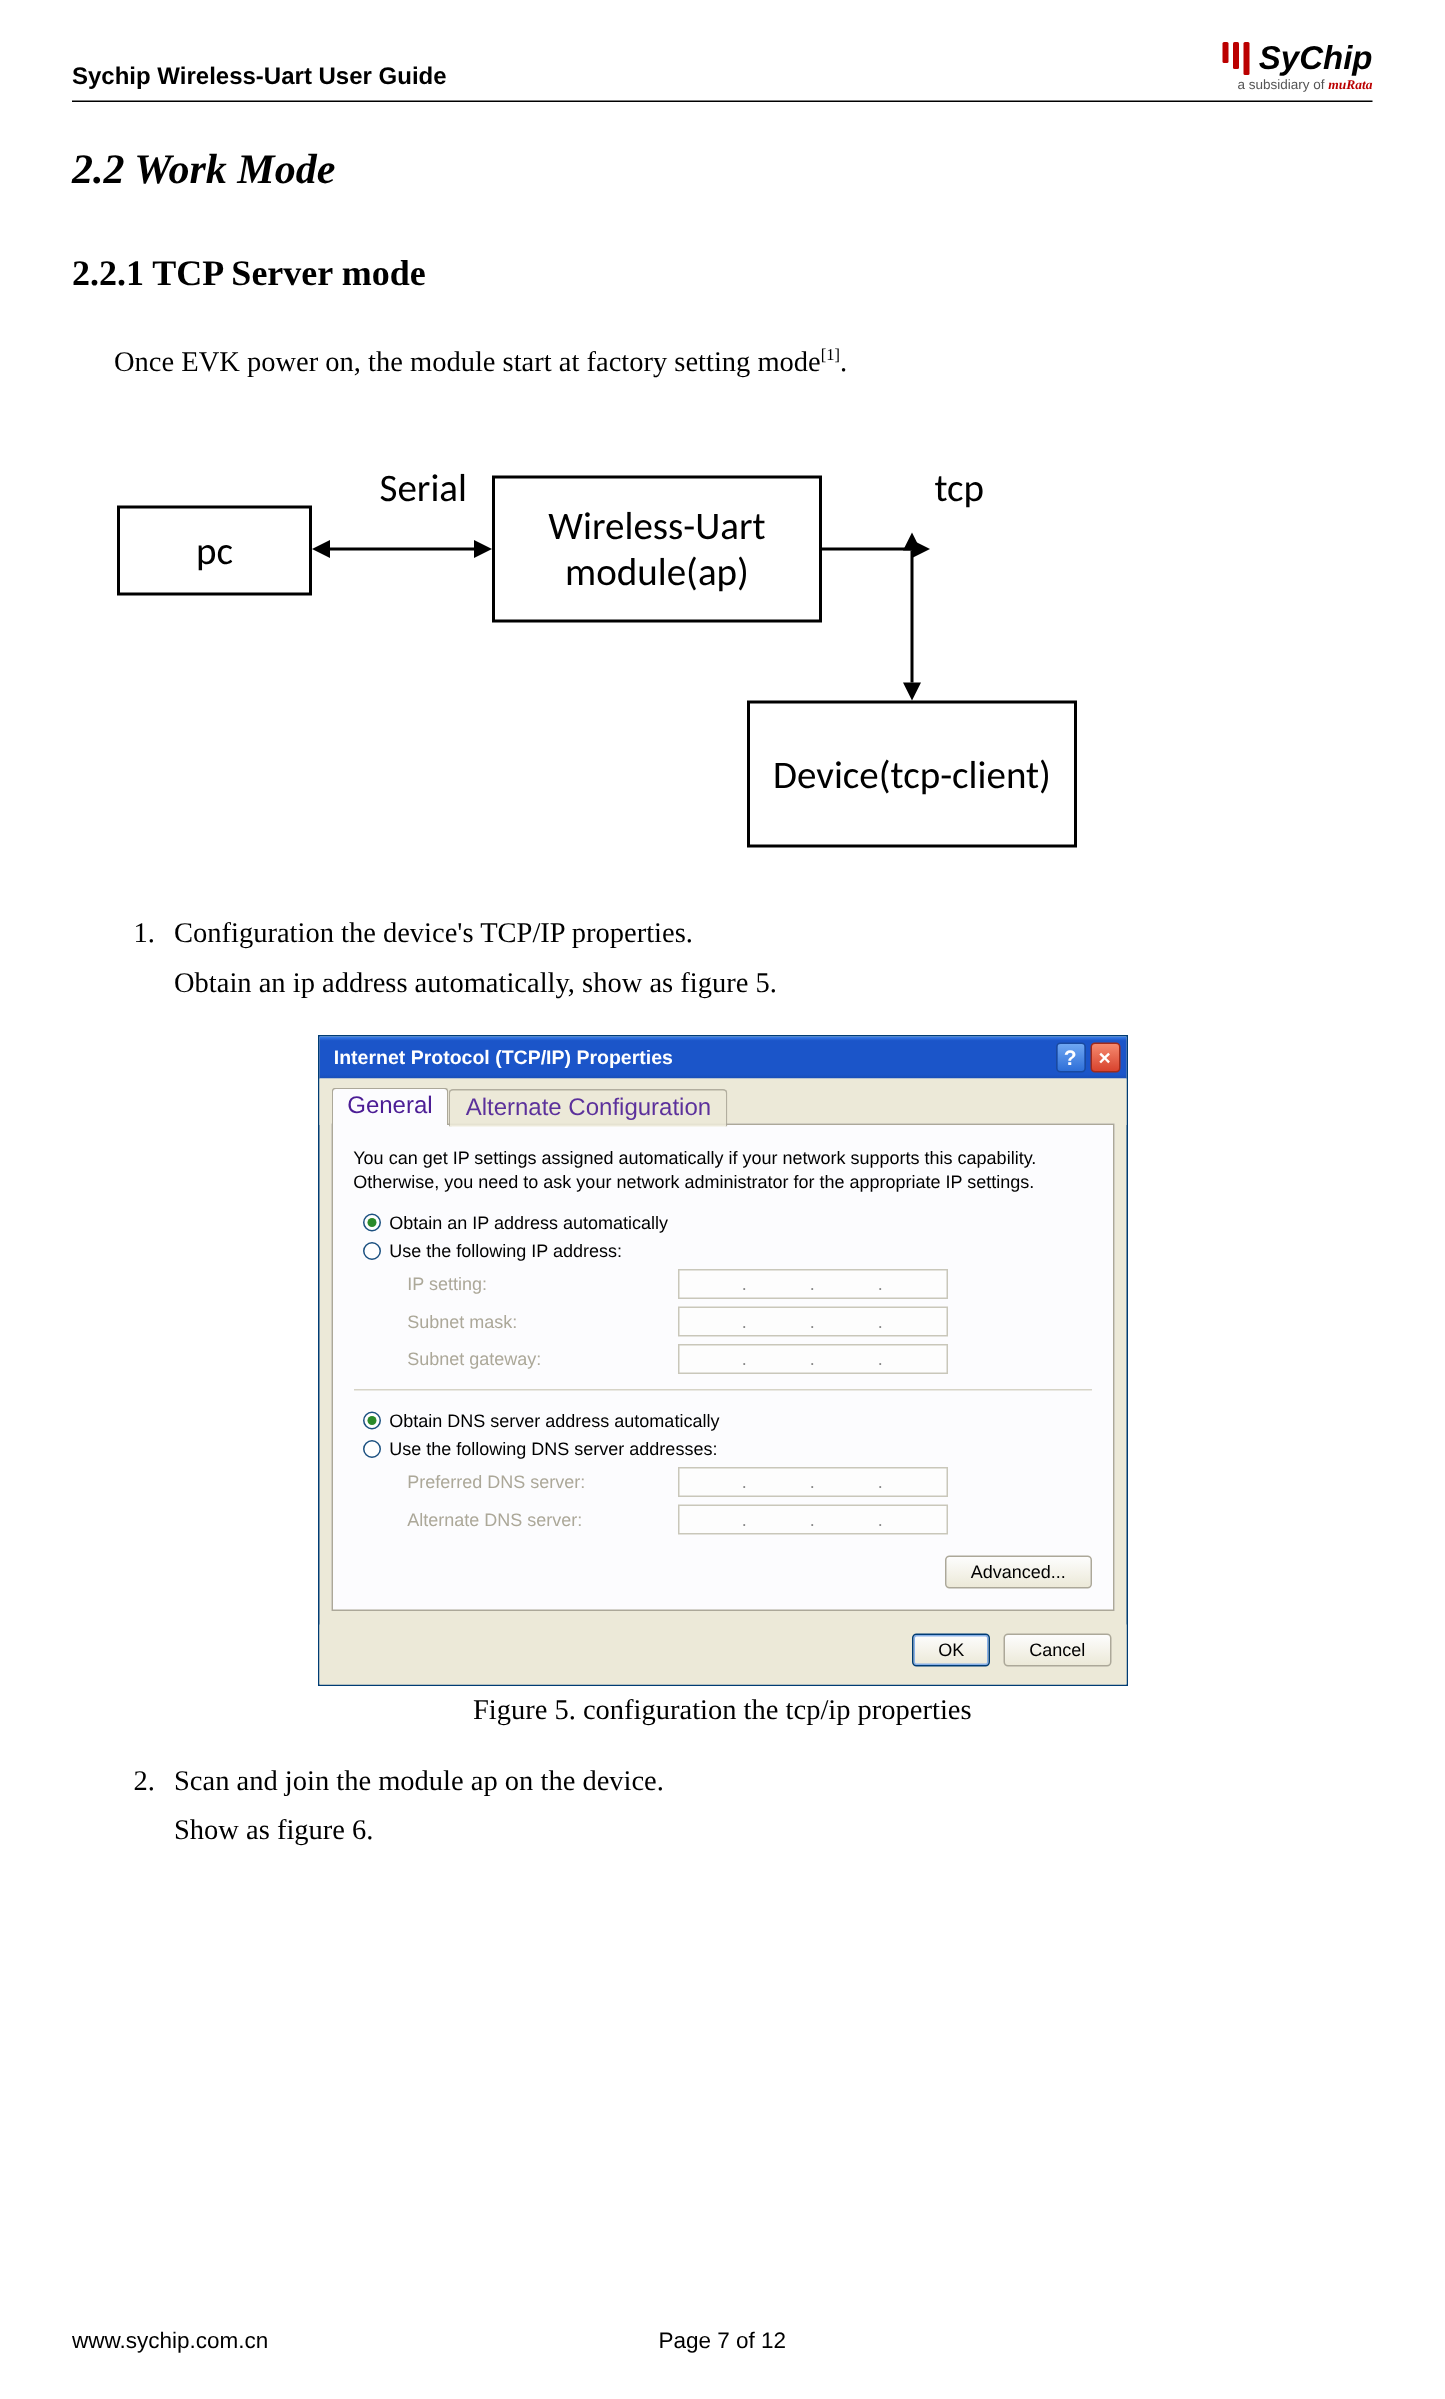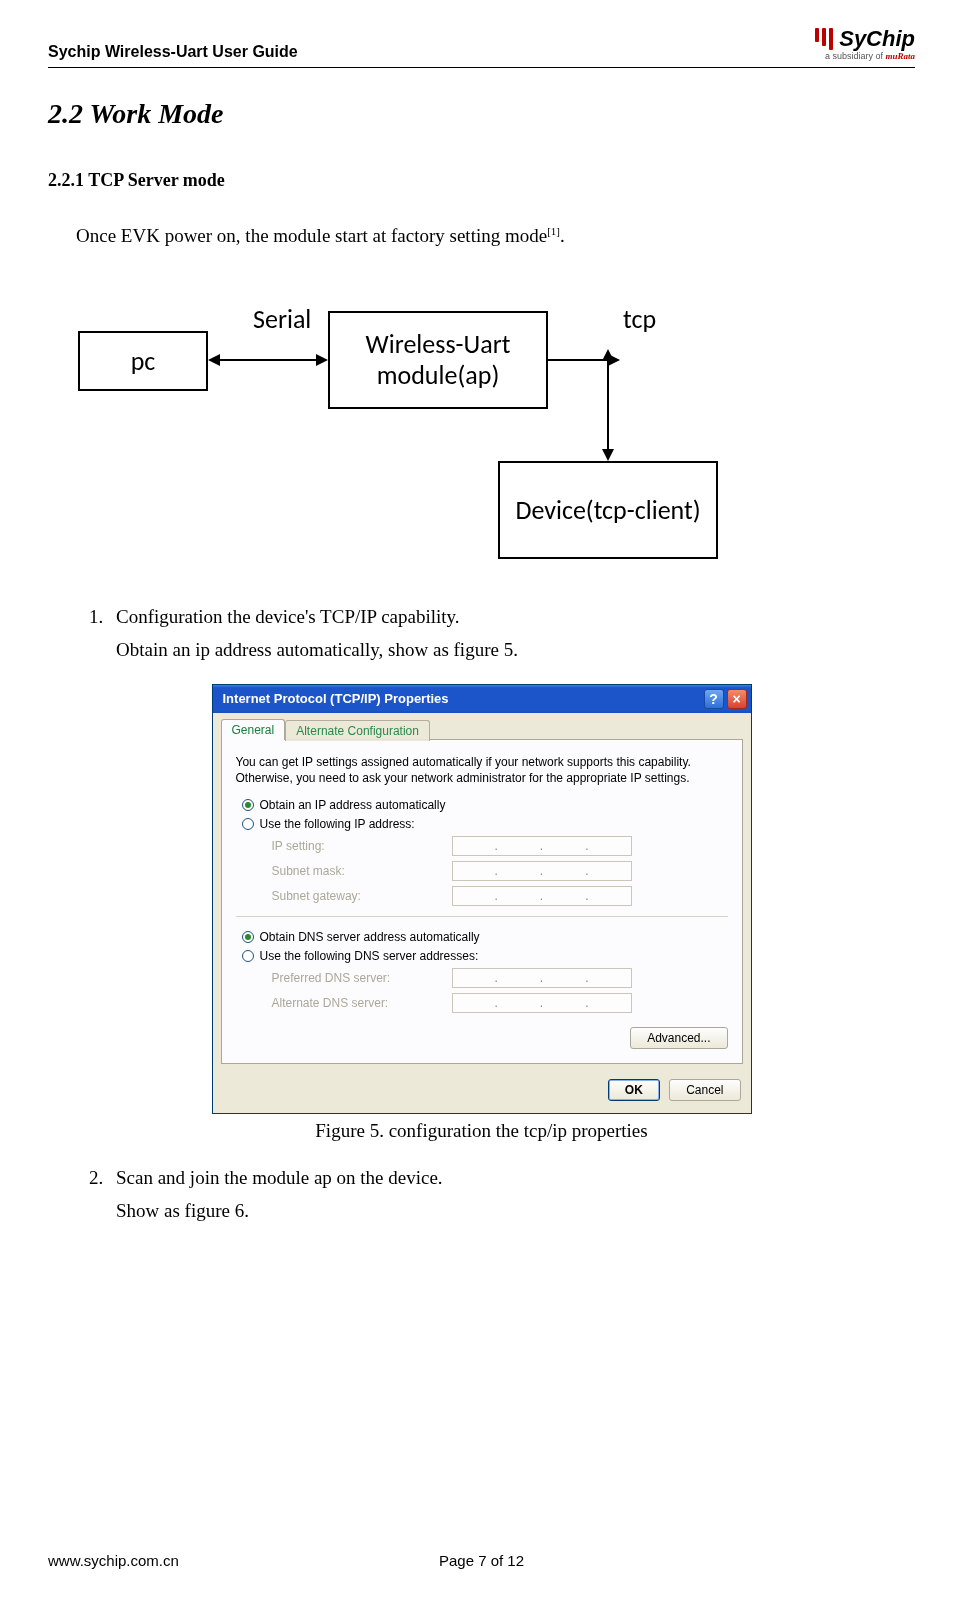--- a/index.html
+++ b/index.html
@@ -40,21 +40,21 @@
     gap: 6px;
   }
   .logo-bars { display:inline-flex; gap:3px; }
   .logo-bars span { width:4px; height:22px; background:#b00; display:inline-block; border-radius:1px;}
   .logo-bars span:nth-child(1){height:14px}
   .logo-bars span:nth-child(2){height:18px}
   .logo-bars span:nth-child(3){height:22px}
   .logo-sub { font-size:9px; color:#555; margin-top:2px;}
   .logo-sub b { color:#b00; font-style:italic; font-family: serif;}
   h1.section { font-size: 28px; font-weight: bold; margin: 30px 0 40px 0; font-style: italic; }
-  h2.subsection { font-size: 18px; font-weight: bold; margin: 30px 0 30px 0; }
+  h2.subsection { font-size: 24px; font-weight: bold; margin: 30px 0 30px 0; }
   .body-text { font-size: 19px; margin-left: 28px; line-height: 1.6; }
   .footnote-ref { font-size: 11px; vertical-align: super; }
   
   .diagram { margin: 40px 20px 40px 20px; position: relative; height: 270px;}
   .box {
     position: absolute;
     border: 2px solid #000;
     background:#fff;
     font-family: "Calibri","Arial",sans-serif;
     font-size: 26px;
@@ -122,23 +122,23 @@
   .xp-help { background: linear-gradient(#6fa7f2,#2e6fd8); color:#fff; border:1px solid #1a4aa0;}
   .xp-close { background: linear-gradient(#f58a6f,#d8432e); color:#fff; border:1px solid #a02a1a;}
   .xp-tabs-row { background:#ece9d8; padding:6px 8px 0 8px; display:flex; gap:0;}
   .xp-tab {
     padding:3px 10px;
     border:1px solid #aca899;
     border-bottom:none;
     background:#ece9d8;
     border-top-left-radius:3px;
     border-top-right-radius:3px;
-    font-size:12px;
+    font-size:16px;
     position:relative;
-    color:#15803d;
+    color:#4c1d95;
   }
   .xp-tab.inactive { background:#ece9d8; opacity:.9; top:1px; z-index:1;}
   .xp-tab.active { background:#fcfcfe; z-index:3; }
   .xp-panel {
     margin:0 8px 8px 8px;
     background:#fcfcfe;
     border:1px solid #aca899;
     padding:14px;
     position:relative;
     top:-1px;
@@ -165,21 +165,21 @@
   .xp-group { border:1px solid #d6d3c6; border-left:none;border-right:none;border-bottom:none; margin:8px 0 4px 0; padding-top:8px;}
   .xp-btn {
     background: linear-gradient(#fdfdfd,#ece9d8);
     border:1px solid #aca899;
     border-radius:3px;
     padding:3px 16px;
     font-family: Tahoma, Arial, sans-serif;
     font-size:12px;
     color:#000;
   }
-  .xp-btn.default { border:1px solid #003c74; box-shadow:0 0 0 1px #88b0e8 inset;font-weight:bold;}
+  .xp-btn.default { border:1px solid #003c74; box-shadow:0 0 0 1px #88b0e8 inset;}
   .xp-btn-row { text-align:right; padding:6px 10px 12px 10px; background:#ece9d8;}
   .xp-adv-row { text-align:right; margin-top:14px;}
   .footer {
     position:absolute;
     bottom:30px;
     left:48px; right:48px;
     display:flex; justify-content:space-between;
     font-family: Arial, Helvetica, sans-serif;
     font-size:15px;
   }
@@ -228,21 +228,21 @@
     <div class="arrow-line" style="left:480px; top:68px; width:60px; height:2px;"></div>
     <div class="arrow-head-r" style="left:540px; top:63px;"></div>
 
     <div class="arrow-line" style="left:539px; top:70px; width:2px; height:88px;"></div>
     <div class="arrow-head-d" style="left:534px; top:158px;"></div>
     <div class="arrow-head-u" style="left:534px; top:58px;"></div>
   </div>
 
   <ol class="steps" start="1">
     <li>
-      <span class="step-body">Configuration the device's TCP/IP capability.</span>
+      <span class="step-body">Configuration the device's TCP/IP properties.</span>
       <span class="step-body">Obtain an ip address automatically, show as figure 5.</span>
     </li>
   </ol>
 
   <div class="xp-dialog">
     <div class="xp-titlebar">
       <span>Internet Protocol (TCP/IP) Properties</span>
       <div class="xp-title-btns">
         <div class="xp-tbtn xp-help">?</div>
         <div class="xp-tbtn xp-close">×</div>

